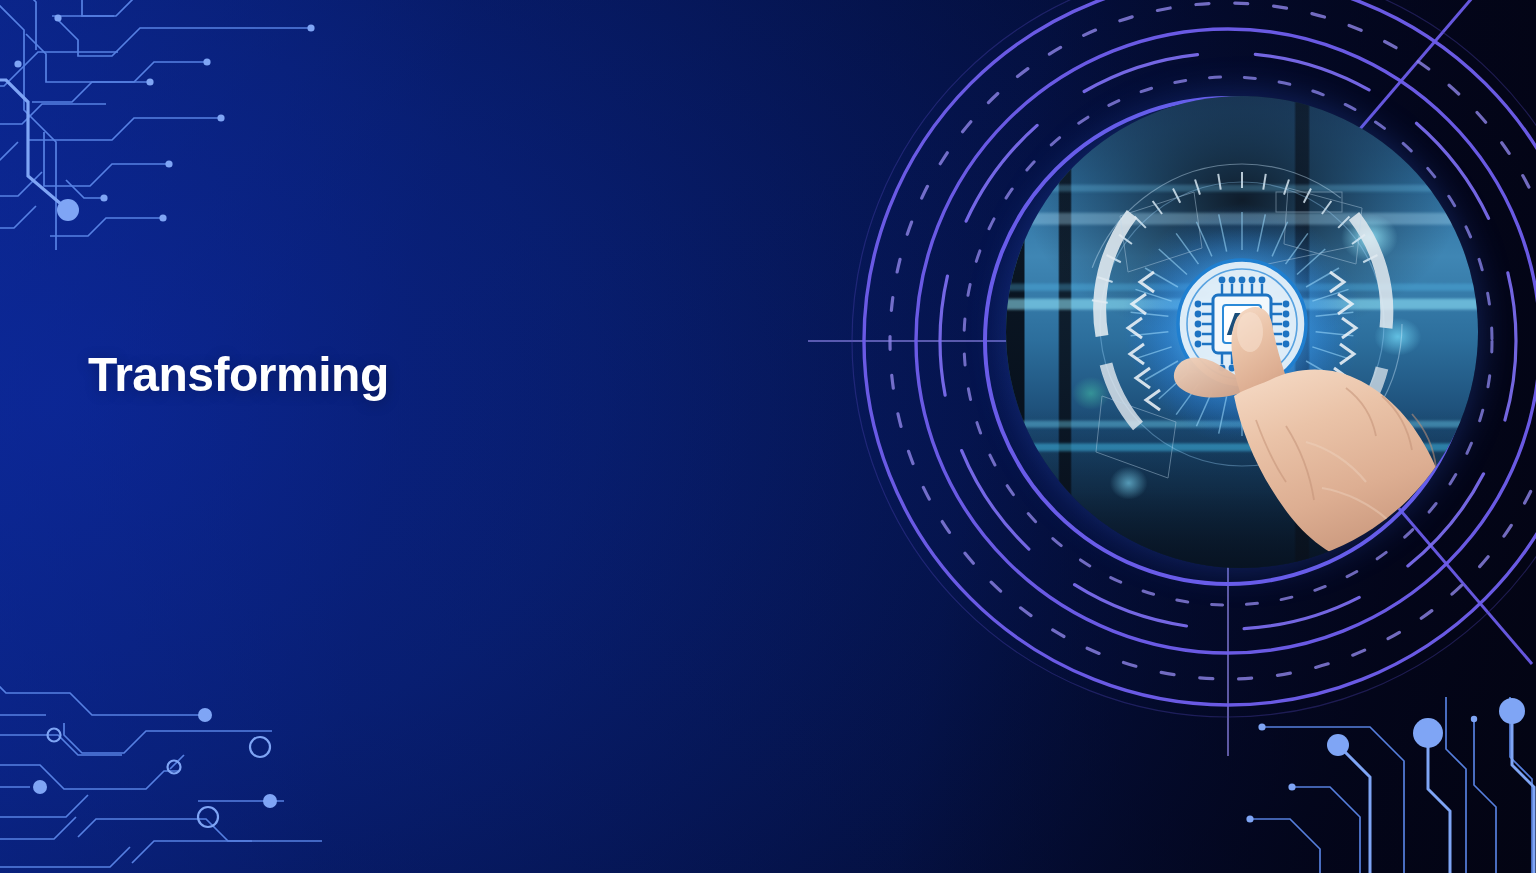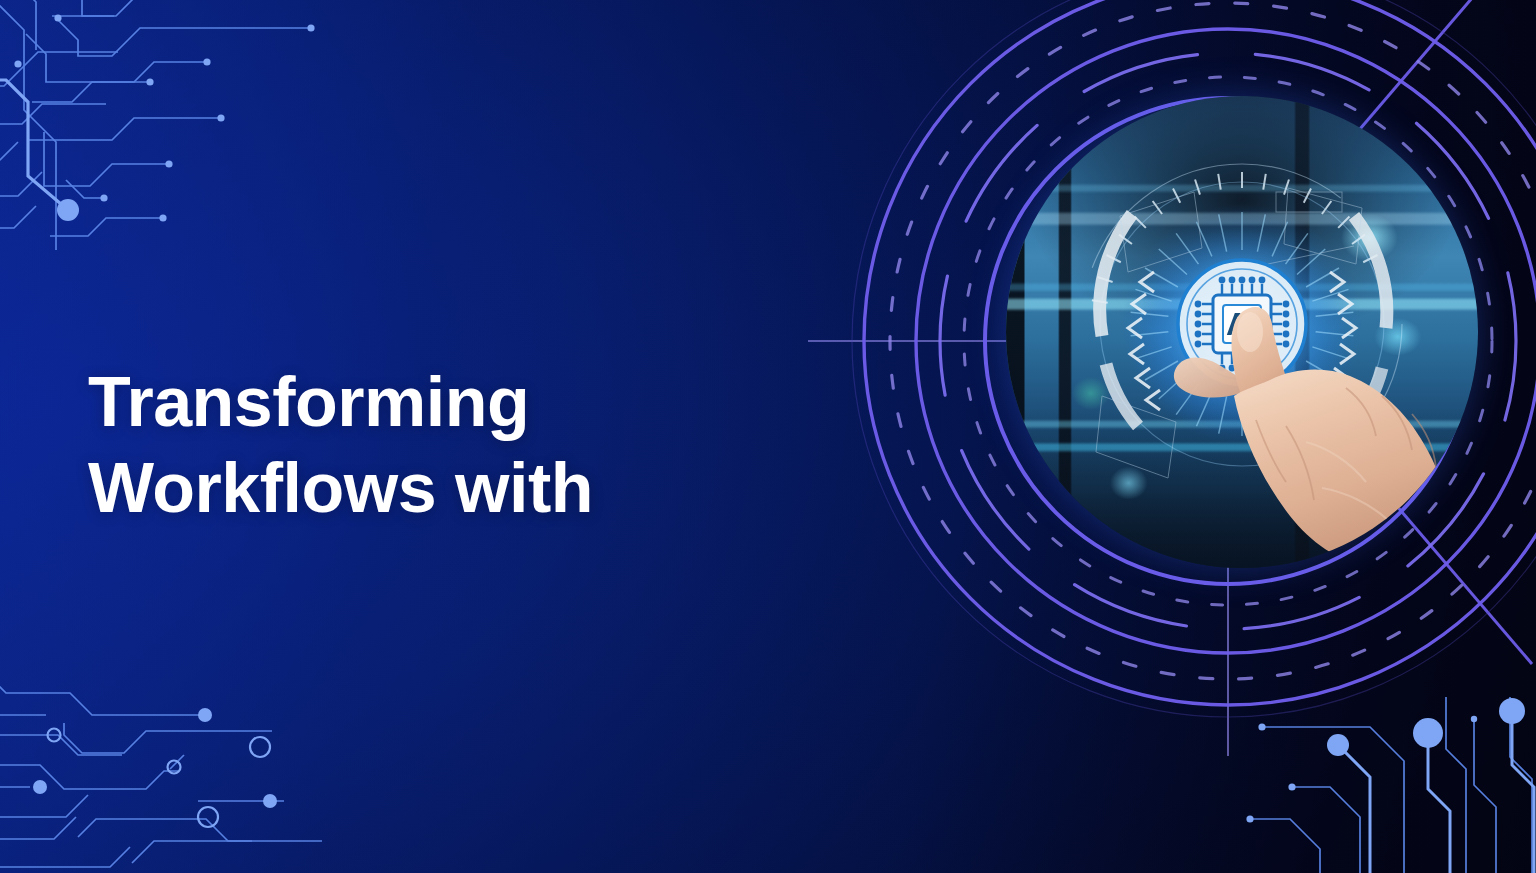--- a/index.html
+++ b/index.html
@@ -101,26 +101,26 @@
       radial-gradient(4% 3.5% at 26% 82%, rgba(130,225,255,0.60) 0%, rgba(0,0,0,0) 100%),
       radial-gradient(4% 3.5% at 18% 63%, rgba(90,255,190,0.35) 0%, rgba(0,0,0,0) 100%);
   }
   .photo-disc .ph-hud { position: absolute; inset: 0; }
   .photo-disc .ph-hand { position: absolute; inset: 0; }
 
   
   .headline {
     position: absolute;
     left: 88px;
-    top: 312px;
+    top: 300px;
     width: 620px;
     color: #ffffff;
     font-family: "Liberation Sans", sans-serif;
     font-weight: bold;
-    font-size: 70px;
+    font-size: 48px;
     line-height: 86px;
     letter-spacing: -0.5px;
     text-shadow: 0 2px 14px rgba(0,0,0,0.25);
   }
   .headline .line { display: block; white-space: nowrap; }
 </style>
 </head>
 <body>
 
 <div class="banner">
@@ -463,16 +463,15 @@
         <path d="M 300 346 C 322 352, 344 366, 360 386"></path>
         <path d="M 316 392 C 340 396, 364 408, 382 424"></path>
       </g>
 
       <ellipse cx="244" cy="236" rx="13" ry="20" fill="#F7E2D2" opacity="0.55"></ellipse>
     </svg>
   </div>
 
   <h1 class="headline">
     <span class="line">Transforming</span>
-    <span class="line">Workflows with</span>
   </h1>
 
 </div>
 
 </body></html>

